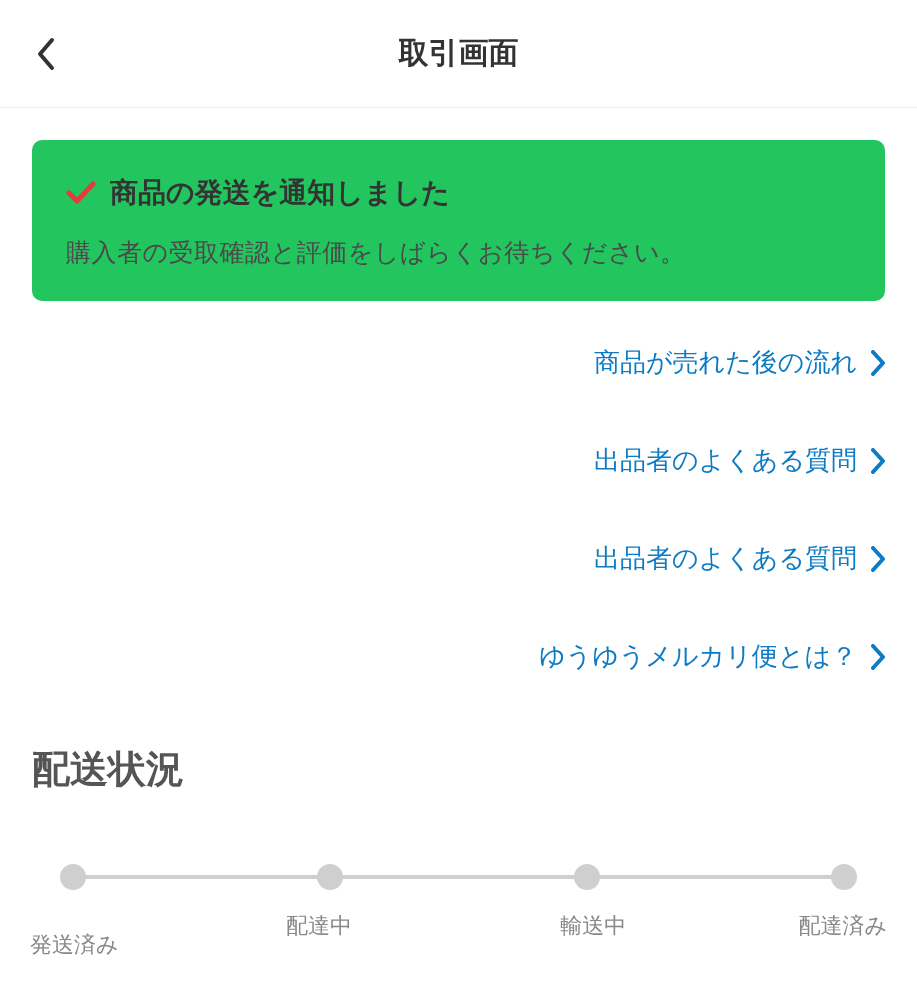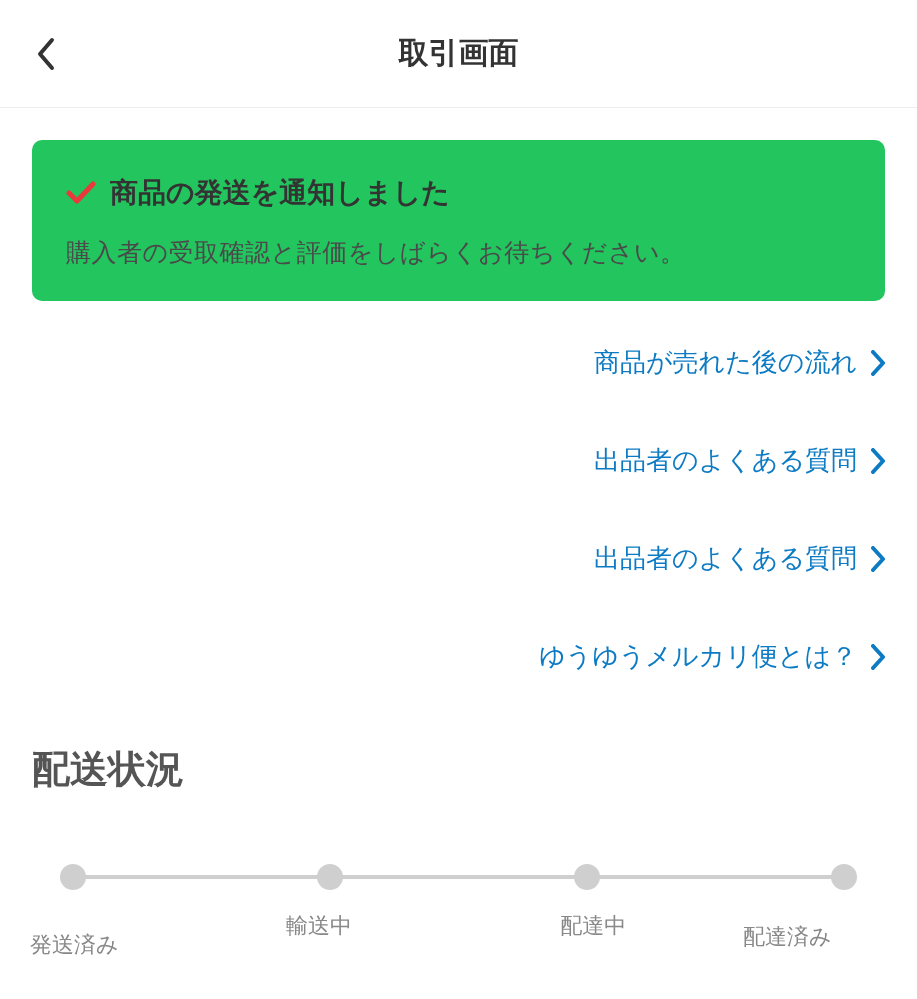--- a/index.html
+++ b/index.html
@@ -133,21 +133,21 @@
   }
   .plabel {
     width: 25%;
     font-size: 22px;
     color: #888888;
     white-space: nowrap;
   }
   .plabel:nth-child(1){ text-align: left; padding-left: 0; transform: translateX(-30px); margin-top: 19px;}
   .plabel:nth-child(2){ text-align: center; transform: translateX(-40px);}
   .plabel:nth-child(3){ text-align: center; transform: translateX(35px);}
-  .plabel:nth-child(4){ text-align: center; transform: translateX(30px); margin-top: 11px;}
+  .plabel:nth-child(4){ text-align: right; transform: translateX(30px);}
 
   
   .bottom-divider {
     margin-top: 56px;
     height: 1px;
     background: #eeeeee;
   }
 </style>
 </head>
 <body>
@@ -207,21 +207,21 @@
       <div class="progress-line"></div>
       <div class="progress-dots">
         <div class="dot"></div>
         <div class="dot"></div>
         <div class="dot"></div>
         <div class="dot"></div>
       </div>
     </div>
     <div class="progress-labels">
       <div class="plabel">発送済み</div>
+      <div class="plabel">配達中</div>
       <div class="plabel">輸送中</div>
-      <div class="plabel">配達中</div>
       <div class="plabel">配達済み</div>
     </div>
   </div>
 
   <div class="bottom-divider"></div>
 
 </div>
 
 </body></html>

